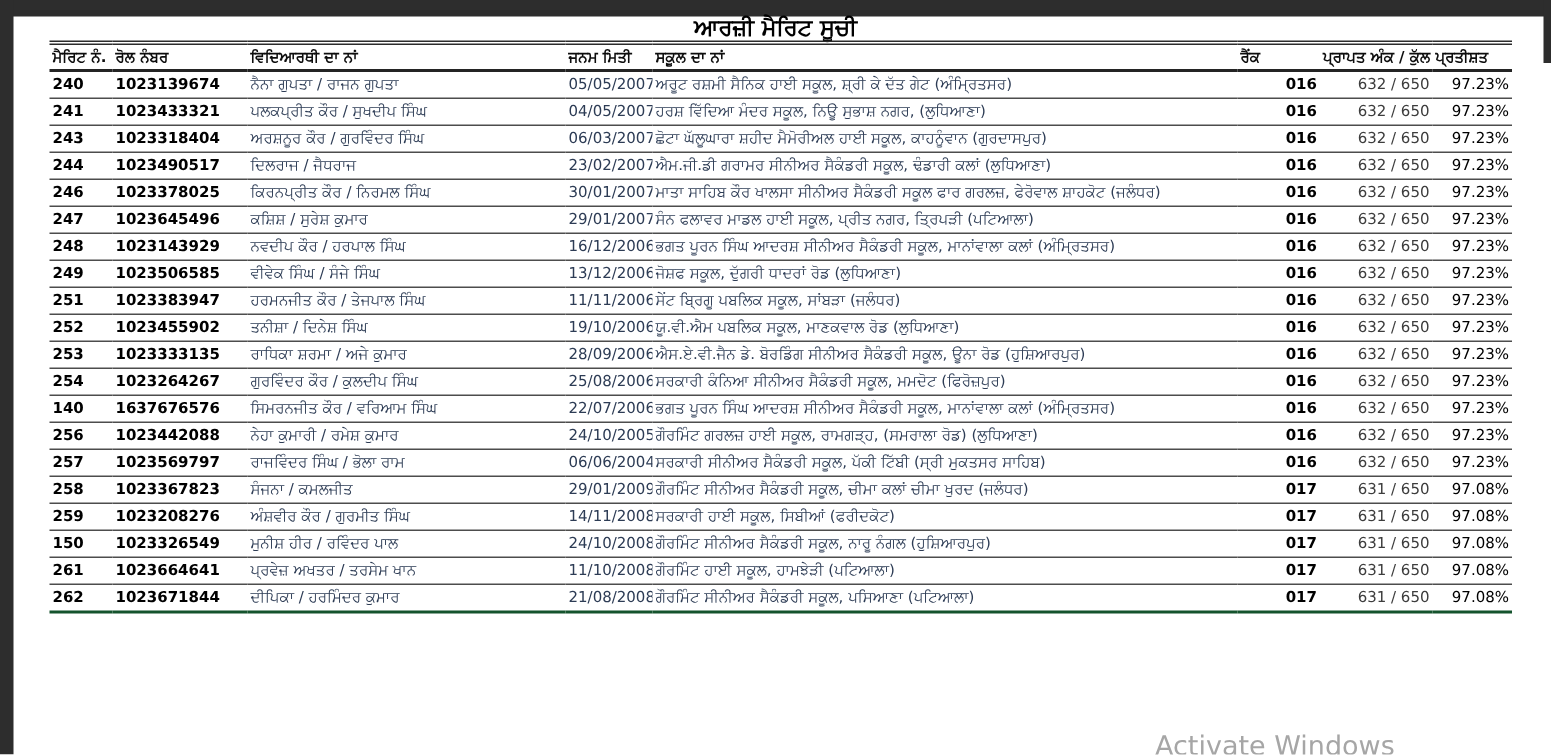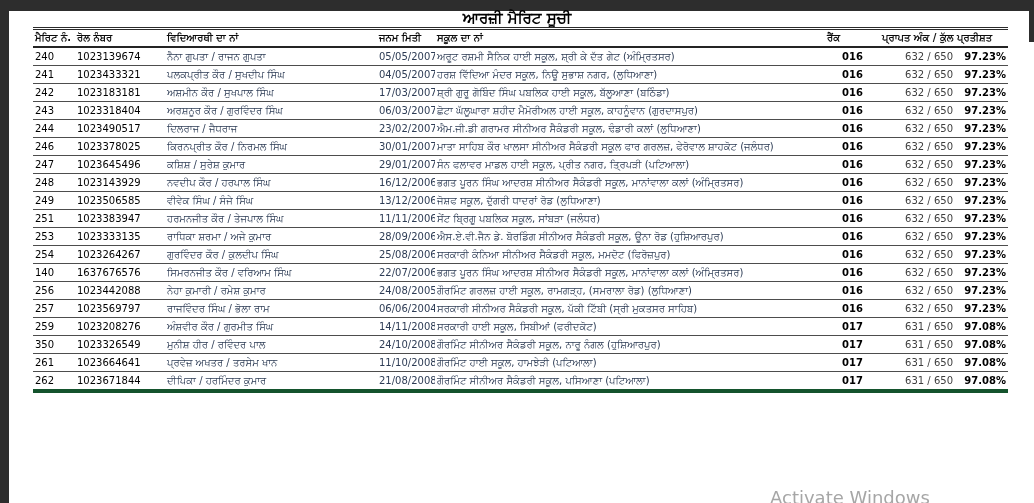--- a/index.html
+++ b/index.html
@@ -14,43 +14,43 @@
   .page-title {
     position:absolute; top:10px; left:0; width:1034px;
     text-align:center; font-size:15px; line-height:17px;
     font-weight:bold; color:#000;
   }
   table.merit {
     position:absolute; top:27px; left:33px; width:975px;
     border-collapse:collapse; table-layout:fixed;
     font-size:10px;
     border-top:3px double #2b2b2b;
-    border-bottom:4px solid #14532d;
+    border-bottom:2px solid #14532d;
   }
   table.merit th {
     font-weight:bold; color:#0d0d0d; text-align:left;
     height:16px; padding:0 2px;
     border-bottom:2px solid #242424;
     white-space:nowrap; overflow:hidden;
   }
   table.merit td {
     height:17px; padding:0 2px; vertical-align:middle;
     border-bottom:1px solid #4d4d4d;
     white-space:nowrap; overflow:hidden;
   }
   
-  td.col-0, td.col-1 { font-weight:normal; color:#000; }
+  td.col-0, td.col-1 { font-weight:bold; color:#000; }
   td.col-2, td.col-3, td.col-4 { color:#2d3c55; }
-  .col-5 { text-align:center; padding-right:12px; }
+  .col-5 { text-align:right; padding-right:12px; }
   td.col-5 { font-weight:bold; color:#000; }
   th.col-2, th.col-4, th.col-6 { text-align:center; }
   .col-6 { padding-left:4px; }
   td.col-6 { color:#3d3d3d;text-align:right; }
   .col-7 { text-align:right; }
-  td.col-7 { font-weight:bold; color:#000; }
+  td.col-7 { font-weight:normal; color:#000; }
   .watermark {
     position:absolute; left:770px; top:487px;
     font-size:18px; line-height:22px; color:#a6a6a6;
   }
 </style>
 </head>
 <body>
 
 <div class="frame-top"></div>
 <div class="frame-left"></div>
@@ -96,30 +96,20 @@
         <td class="col-0">241</td>
         <td class="col-1">1023433321</td>
         <td class="col-2">ਪਲਕਪ੍ਰੀਤ ਕੌਰ / ਸੁਖਦੀਪ ਸਿੰਘ</td>
         <td class="col-3">04/05/2007</td>
         <td class="col-4">ਹਰਸ਼ ਵਿੱਦਿਆ ਮੰਦਰ ਸਕੂਲ, ਨਿਊ ਸੁਭਾਸ਼ ਨਗਰ, (ਲੁਧਿਆਣਾ)</td>
         <td class="col-5">016</td>
         <td class="col-6">632 / 650</td>
         <td class="col-7">97.23%</td>
       </tr>
       <tr>
-        <td class="col-0">242</td>
-        <td class="col-1">1023183181</td>
-        <td class="col-2">ਅਸ਼ਮੀਨ ਕੌਰ / ਸੁਖਪਾਲ ਸਿੰਘ</td>
-        <td class="col-3">17/03/2007</td>
-        <td class="col-4">ਸ਼੍ਰੀ ਗੁਰੂ ਗੋਬਿੰਦ ਸਿੰਘ ਪਬਲਿਕ ਹਾਈ ਸਕੂਲ, ਬੱਲੂਆਣਾ (ਬਠਿੰਡਾ)</td>
-        <td class="col-5">016</td>
-        <td class="col-6">632 / 650</td>
-        <td class="col-7">97.23%</td>
-      </tr>
-      <tr>
         <td class="col-0">243</td>
         <td class="col-1">1023318404</td>
         <td class="col-2">ਅਰਸ਼ਨੂਰ ਕੌਰ / ਗੁਰਵਿੰਦਰ ਸਿੰਘ</td>
         <td class="col-3">06/03/2007</td>
         <td class="col-4">ਛੋਟਾ ਘੱਲੂਘਾਰਾ ਸ਼ਹੀਦ ਮੈਮੋਰੀਅਲ ਹਾਈ ਸਕੂਲ, ਕਾਹਨੂੰਵਾਨ (ਗੁਰਦਾਸਪੁਰ)</td>
         <td class="col-5">016</td>
         <td class="col-6">632 / 650</td>
         <td class="col-7">97.23%</td>
       </tr>
       <tr>
@@ -176,20 +166,30 @@
         <td class="col-0">251</td>
         <td class="col-1">1023383947</td>
         <td class="col-2">ਹਰਮਨਜੀਤ ਕੌਰ / ਤੇਜਪਾਲ ਸਿੰਘ</td>
         <td class="col-3">11/11/2006</td>
         <td class="col-4">ਸੇਂਟ ਬ੍ਰਿਗੂ ਪਬਲਿਕ ਸਕੂਲ, ਸਾਂਬੜਾ (ਜਲੰਧਰ)</td>
         <td class="col-5">016</td>
         <td class="col-6">632 / 650</td>
         <td class="col-7">97.23%</td>
       </tr>
       <tr>
+        <td class="col-0">252</td>
+        <td class="col-1">1023455902</td>
+        <td class="col-2">ਤਨੀਸ਼ਾ / ਦਿਨੇਸ਼ ਸਿੰਘ</td>
+        <td class="col-3">19/10/2006</td>
+        <td class="col-4">ਯੂ.ਵੀ.ਐਮ ਪਬਲਿਕ ਸਕੂਲ, ਮਾਣਕਵਾਲ ਰੋਡ (ਲੁਧਿਆਣਾ)</td>
+        <td class="col-5">016</td>
+        <td class="col-6">632 / 650</td>
+        <td class="col-7">97.23%</td>
+      </tr>
+      <tr>
         <td class="col-0">253</td>
         <td class="col-1">1023333135</td>
         <td class="col-2">ਰਾਧਿਕਾ ਸ਼ਰਮਾ / ਅਜੇ ਕੁਮਾਰ</td>
         <td class="col-3">28/09/2006</td>
         <td class="col-4">ਐਸ.ਏ.ਵੀ.ਜੈਨ ਡੇ. ਬੋਰਡਿੰਗ ਸੀਨੀਅਰ ਸੈਕੰਡਰੀ ਸਕੂਲ, ਊਨਾ ਰੋਡ (ਹੁਸ਼ਿਆਰਪੁਰ)</td>
         <td class="col-5">016</td>
         <td class="col-6">632 / 650</td>
         <td class="col-7">97.23%</td>
       </tr>
       <tr>
@@ -209,48 +209,58 @@
         <td class="col-3">22/07/2006</td>
         <td class="col-4">ਭਗਤ ਪੂਰਨ ਸਿੰਘ ਆਦਰਸ਼ ਸੀਨੀਅਰ ਸੈਕੰਡਰੀ ਸਕੂਲ, ਮਾਨਾਂਵਾਲਾ ਕਲਾਂ (ਅੰਮ੍ਰਿਤਸਰ)</td>
         <td class="col-5">016</td>
         <td class="col-6">632 / 650</td>
         <td class="col-7">97.23%</td>
       </tr>
       <tr>
         <td class="col-0">256</td>
         <td class="col-1">1023442088</td>
         <td class="col-2">ਨੇਹਾ ਕੁਮਾਰੀ / ਰਮੇਸ਼ ਕੁਮਾਰ</td>
-        <td class="col-3">24/08/2005</td>
+        <td class="col-3">24/10/2005</td>
         <td class="col-4">ਗੌਰਮਿੰਟ ਗਰਲਜ਼ ਹਾਈ ਸਕੂਲ, ਰਾਮਗੜ੍ਹ, (ਸਮਰਾਲਾ ਰੋਡ) (ਲੁਧਿਆਣਾ)</td>
         <td class="col-5">016</td>
         <td class="col-6">632 / 650</td>
         <td class="col-7">97.23%</td>
       </tr>
       <tr>
         <td class="col-0">257</td>
         <td class="col-1">1023569797</td>
         <td class="col-2">ਰਾਜਵਿੰਦਰ ਸਿੰਘ / ਭੋਲਾ ਰਾਮ</td>
         <td class="col-3">06/06/2004</td>
         <td class="col-4">ਸਰਕਾਰੀ ਸੀਨੀਅਰ ਸੈਕੰਡਰੀ ਸਕੂਲ, ਪੱਕੀ ਟਿੱਬੀ (ਸ੍ਰੀ ਮੁਕਤਸਰ ਸਾਹਿਬ)</td>
         <td class="col-5">016</td>
         <td class="col-6">632 / 650</td>
         <td class="col-7">97.23%</td>
       </tr>
       <tr>
+        <td class="col-0">258</td>
+        <td class="col-1">1023367823</td>
+        <td class="col-2">ਸੰਜਨਾ / ਕਮਲਜੀਤ</td>
+        <td class="col-3">29/01/2009</td>
+        <td class="col-4">ਗੌਰਮਿੰਟ ਸੀਨੀਅਰ ਸੈਕੰਡਰੀ ਸਕੂਲ, ਚੀਮਾ ਕਲਾਂ ਚੀਮਾ ਖੁਰਦ (ਜਲੰਧਰ)</td>
+        <td class="col-5">017</td>
+        <td class="col-6">631 / 650</td>
+        <td class="col-7">97.08%</td>
+      </tr>
+      <tr>
         <td class="col-0">259</td>
         <td class="col-1">1023208276</td>
         <td class="col-2">ਅੰਸ਼ਵੀਰ ਕੌਰ / ਗੁਰਮੀਤ ਸਿੰਘ</td>
         <td class="col-3">14/11/2008</td>
         <td class="col-4">ਸਰਕਾਰੀ ਹਾਈ ਸਕੂਲ, ਸਿਬੀਆਂ (ਫਰੀਦਕੋਟ)</td>
         <td class="col-5">017</td>
         <td class="col-6">631 / 650</td>
         <td class="col-7">97.08%</td>
       </tr>
       <tr>
-        <td class="col-0">350</td>
+        <td class="col-0">150</td>
         <td class="col-1">1023326549</td>
         <td class="col-2">ਮੁਨੀਸ਼ ਹੀਰ / ਰਵਿੰਦਰ ਪਾਲ</td>
         <td class="col-3">24/10/2008</td>
         <td class="col-4">ਗੌਰਮਿੰਟ ਸੀਨੀਅਰ ਸੈਕੰਡਰੀ ਸਕੂਲ, ਨਾਰੂ ਨੰਗਲ (ਹੁਸ਼ਿਆਰਪੁਰ)</td>
         <td class="col-5">017</td>
         <td class="col-6">631 / 650</td>
         <td class="col-7">97.08%</td>
       </tr>
       <tr>
         <td class="col-0">261</td>

